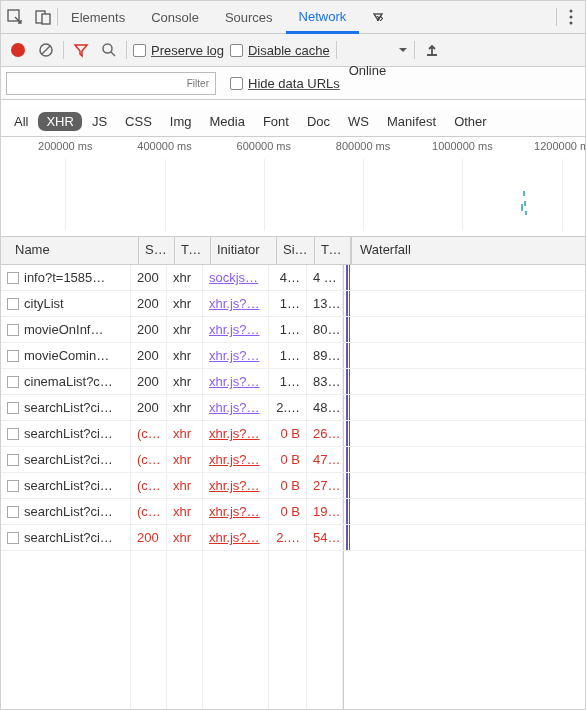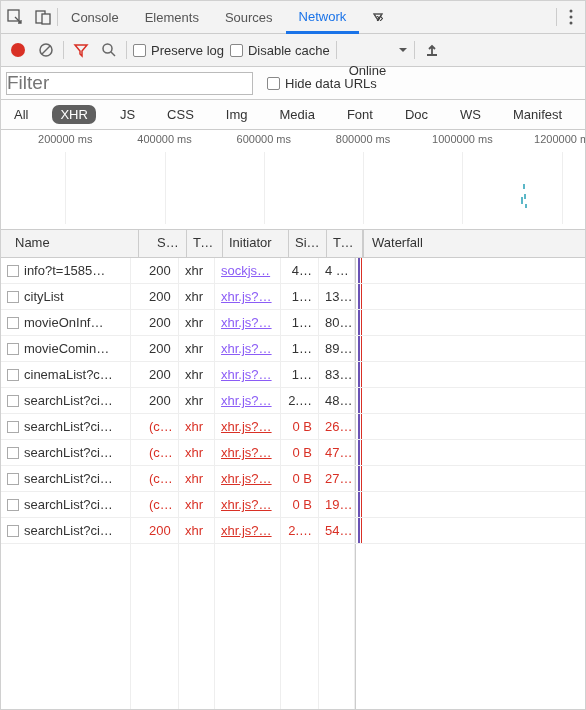--- a/index.html
+++ b/index.html
@@ -10,46 +10,46 @@
 .icon-box { width:28px; height:33px; display:flex; align-items:center; justify-content:center; color:#555; }
 .tab { padding:0 13px; height:33px; display:flex; align-items:center; color:#555; cursor:pointer; }
 .tab.active { color:#1a73e8; border-bottom:3px solid #1a73e8; padding-top:1px; }
 .spacer { flex:1; }
 
 
 .toolbar { height:33px; border-bottom:1px solid #ccc; display:flex; align-items:center; gap:6px; padding:0 6px; background:#f3f3f3; }
 .tb-icon { width:22px; height:22px; display:flex; align-items:center; justify-content:center; cursor:pointer; }
 .rec-dot { width:14px; height:14px; border-radius:50%; background:#d93025; }
 .divider { width:1px; height:18px; background:#ccc; }
-.chk { display:flex; align-items:center; gap:5px; color:#555; }
+.chk { display:flex; align-items:center; gap:5px; color:#555;text-decoration:underline; }
 .chk-box { width:13px; height:13px; border:1px solid #888; border-radius:2px; background:#fff; }
 .select { display:flex; align-items:center; gap:6px; color:#333; padding:0 6px;margin-top:40px; }
 
 
 .filter-row { height:33px; border-bottom:1px solid #ccc; display:flex; align-items:center; padding:0 5px; gap:14px; background:#fdfdfd; }
-.filter-input { flex:0 0 210px; height:23px; border:1px solid #bbb; padding:0 0; font-size:19px; color:#888; outline:none; }
-
-
-.type-row { height:30px; border-bottom:1px solid #ccc; display:flex; align-items:center; gap:16px; padding:0 5px; background:#fdfdfd; }
+.filter-input { flex:0 0 210px; height:23px; border:1px solid #bbb; padding:0 6px; font-size:10px; color:#888; outline:none;text-align:right; }
+
+
+.type-row { height:30px; border-bottom:1px solid #ccc; display:flex; align-items:center; gap:2px; padding:0 5px; background:#fdfdfd;margin-top:7px; }
 .type-chip { padding:2px 8px; border-radius:7px; cursor:pointer; color:#333; }
 .type-chip.active { background:#606060; color:#fff; }
 
 
 .timeline { height:100px; border-bottom:1px solid #ccc; position:relative; background:#fff; }
 .tl-ticks { height:22px; display:flex; position:relative; }
 .tl-tick { position:absolute; top:3px; font-size:11px; color:#666; transform:translateX(-50%); white-space:nowrap; }
 .tl-body { position:relative; height:72px; }
 .tl-line { position:absolute; top:0; bottom:0; width:1px; background:#eee; }
 .tl-mark { position:absolute; width:2px; background:#5bb7c7; }
 
 
 .headers { height:28px; border-bottom:1px solid #ccc; display:flex; background:#f3f3f3;padding-left:8px; }
 .hcell { border-right:1px solid #ccc; padding:5px 6px; color:#333; font-size:13px; overflow:hidden; white-space:nowrap; text-overflow:ellipsis; }
 .c-name { width:130px; }
-.c-st { width:36px;margin-left:12px; }
+.c-st { width:36px; }
 .c-ty { width:36px; }
 .c-init { width:66px; }
 .c-size { width:38px; text-align:right; }
 .c-ti { width:36px; }
 .c-wf { flex:1; border-right:none; border-left:1px solid #ccc; padding-left:8px; }
 
 
 .rows { background:#fff; }
 .row { height:26px; display:flex; border-bottom:1px solid #eee; align-items:flex-start; }
 .cell { border-right:1px solid #eee; padding:0 6px; overflow:hidden; white-space:nowrap; text-overflow:ellipsis; height:100%; display:flex; align-items:center; font-size:13px; }
@@ -81,22 +81,22 @@
       </svg>
   </div>
   <div class="icon-box">
     <svg width="16" height="16" viewBox="0 0 16 16">
         <rect x="1" y="2" width="9" height="12" fill="none" stroke="#555" stroke-width="1.3"></rect>
         <rect x="7" y="5" width="8" height="10" fill="#f3f3f3" stroke="#555" stroke-width="1.3"></rect>
       </svg>
   </div>
   <div class="divider"></div>
   <div id="tabs-ct" style="display:flex;">
+      <div class="tab">Elements</div>
       <div class="tab">Console</div>
-      <div class="tab">Elements</div>
       <div class="tab">Sources</div>
       <div class="tab active">Network</div>
     </div>
   <div class="tab">
     <svg width="12" height="12" viewBox="0 0 12 12">
         <path d="M2 3 L10 3 L6 9 Z" fill="none" stroke="#555" stroke-width="1.3"></path>
         <path d="M2 3 L6 9 L10 3" fill="none" stroke="#555" stroke-width="1.3"></path>
       </svg>
     <span style="margin-left:-8px;">»</span>
   </div>

